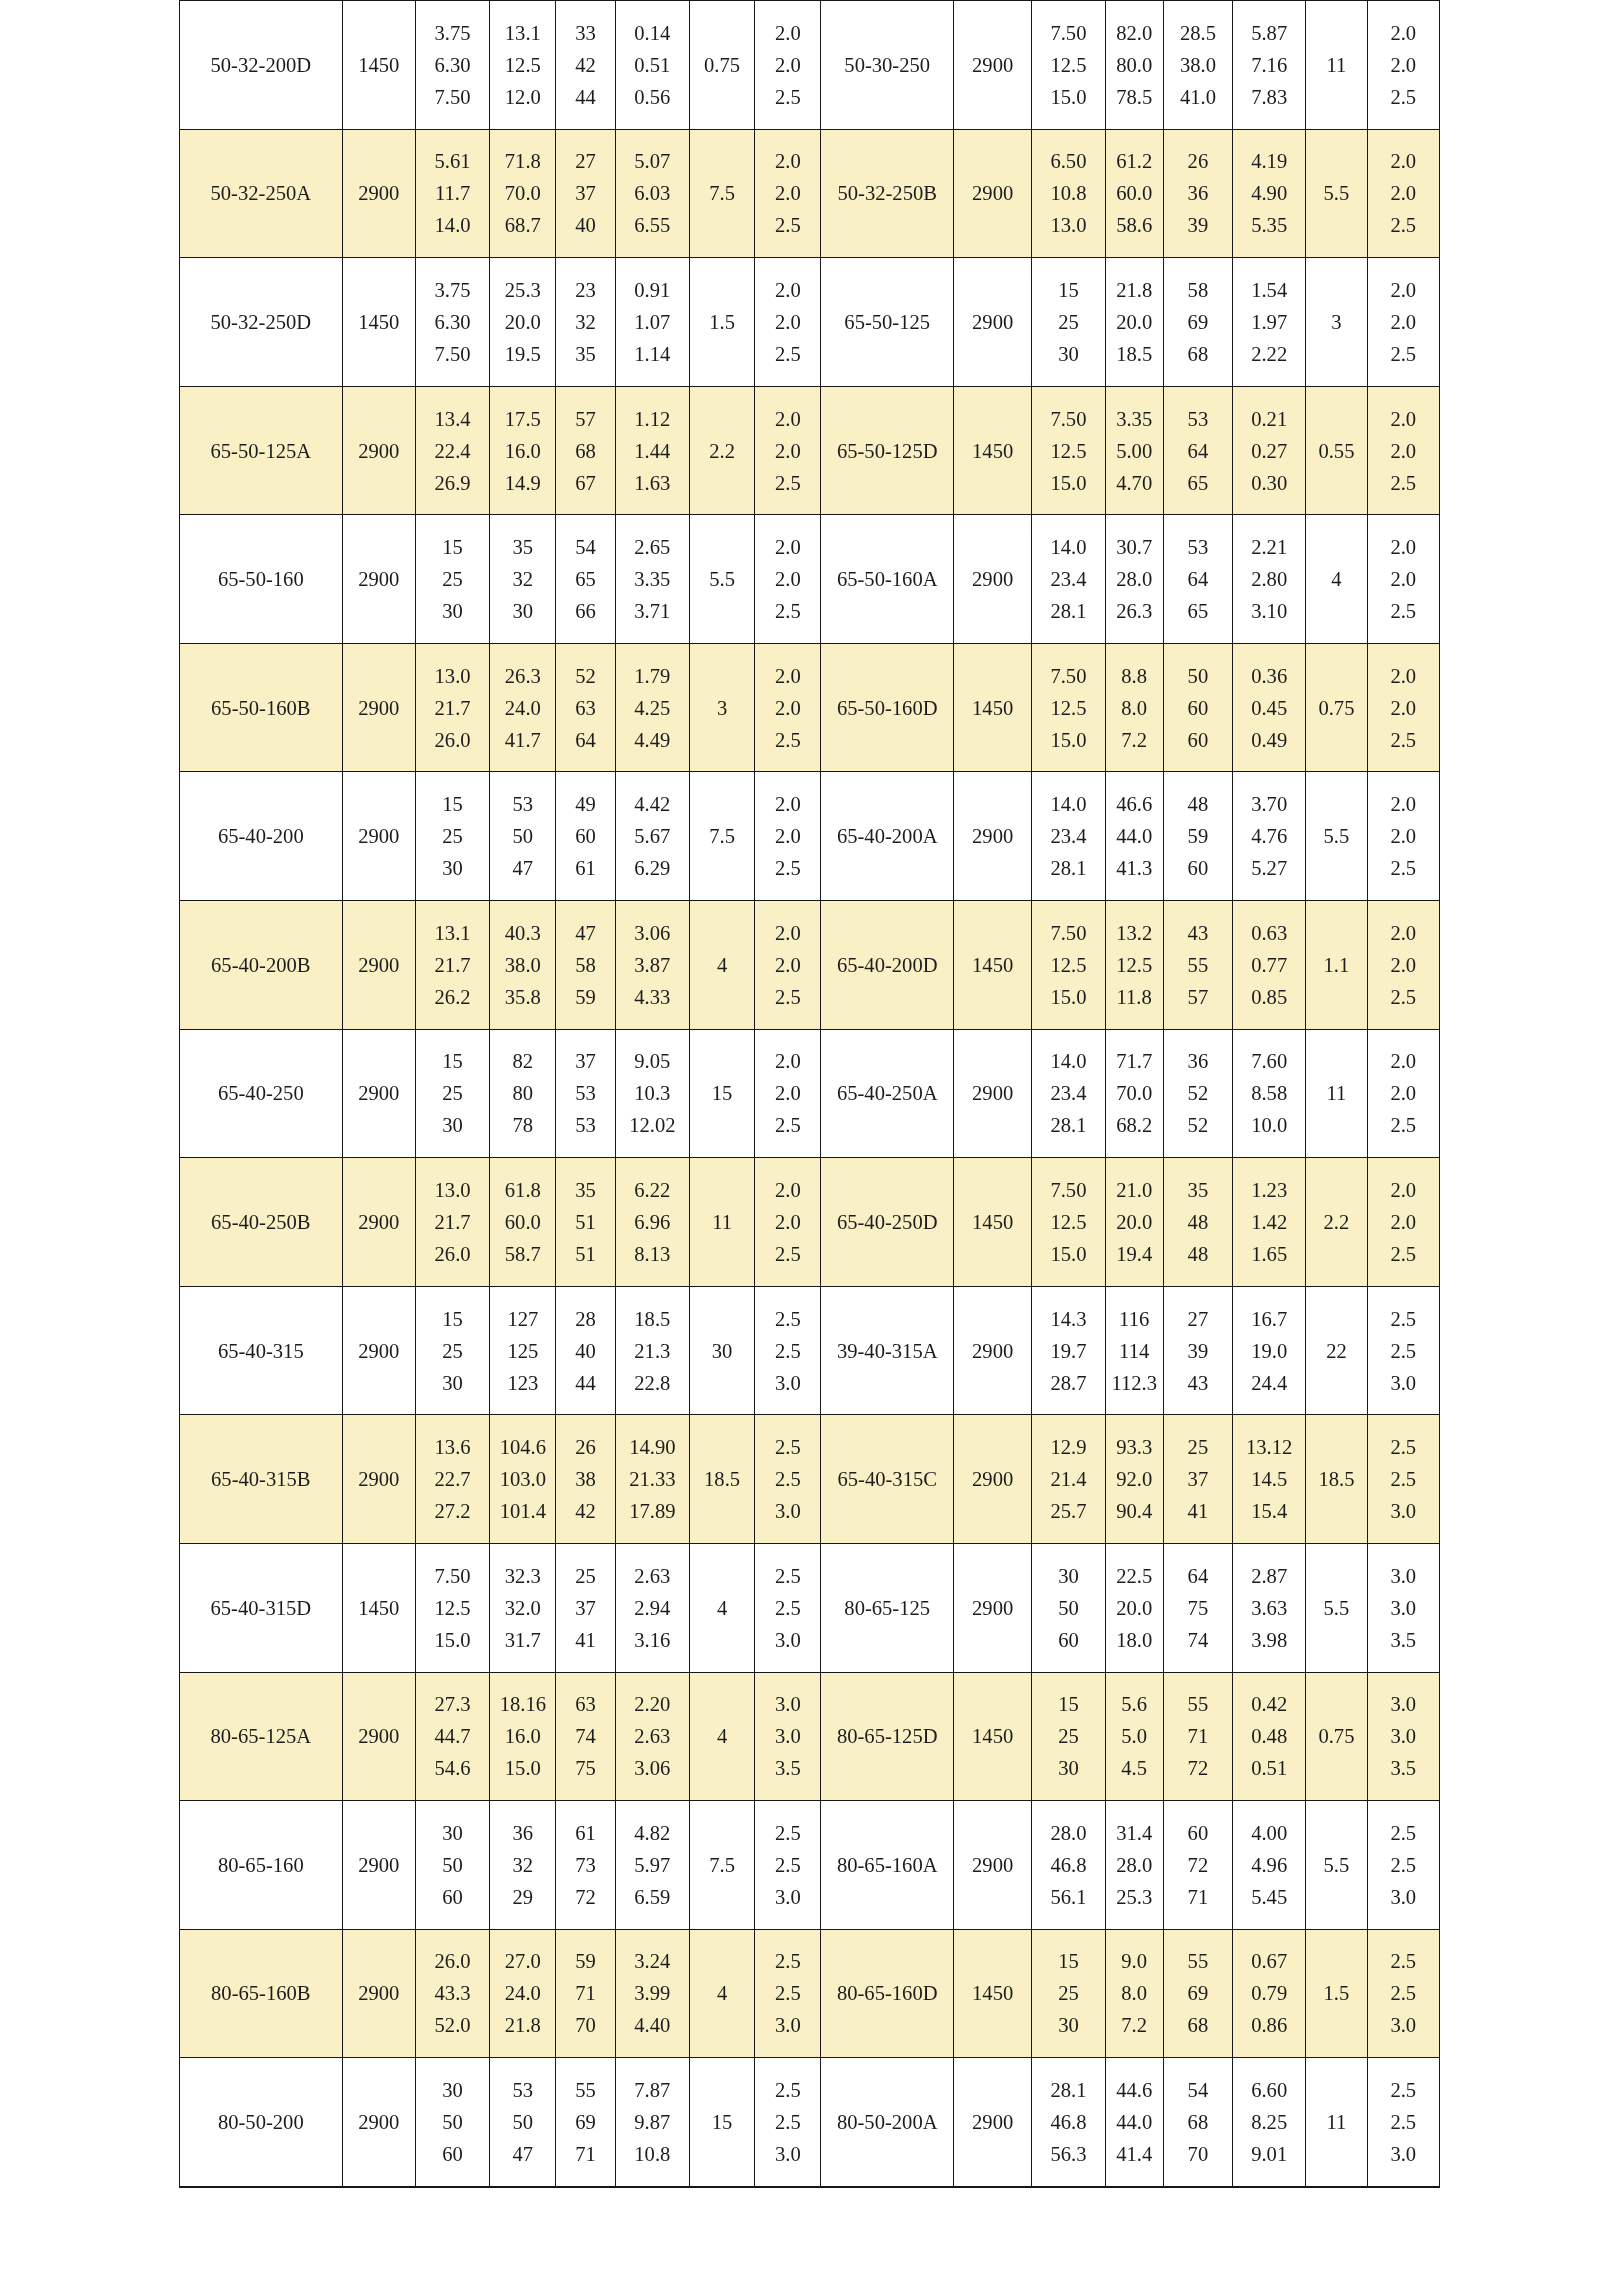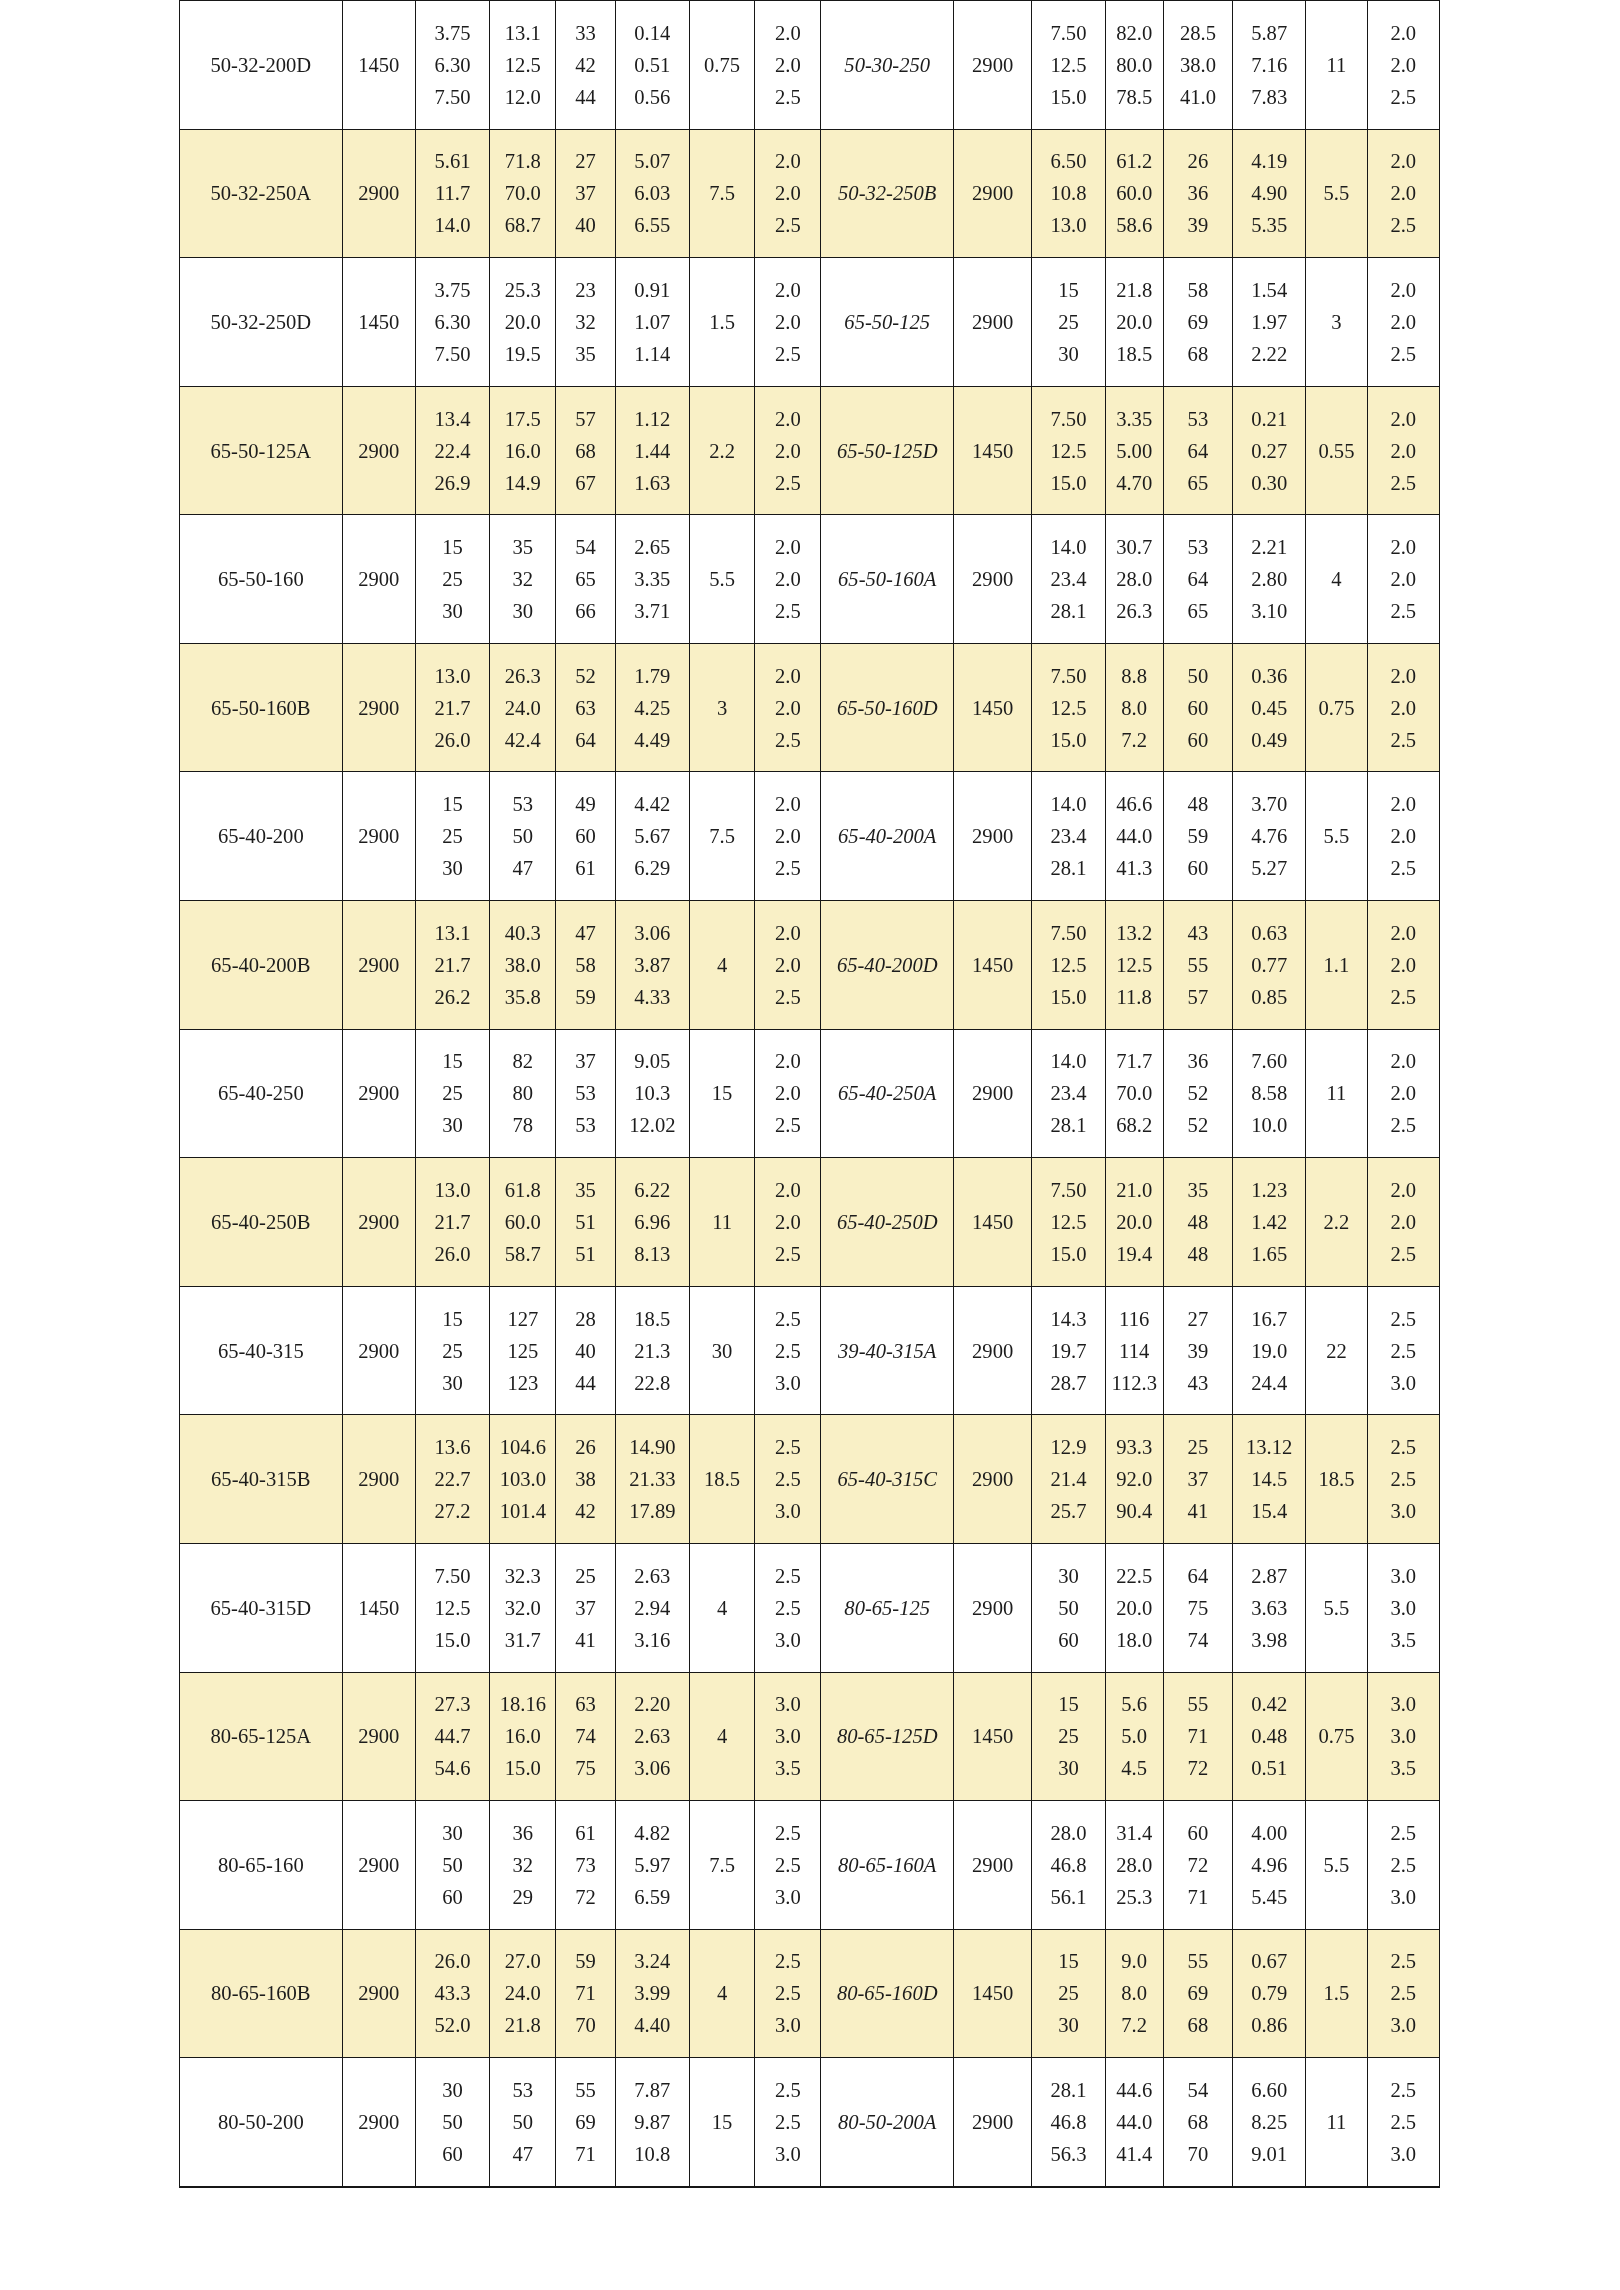--- a/index.html
+++ b/index.html
@@ -35,21 +35,21 @@
     border: 0.9px solid #171717;
     text-align: center;
     vertical-align: middle;
     font-size: 20.6px;
     line-height: 32px;
     padding: 0;
     overflow: hidden;
     background: #ffffff;
   }
   tr.alt td { background: #f9f0c6; }
-  td.divider { border-left: 3.6px double #171717; font-style: italic; }
+  td.divider { border-left: 3.6px double #171717; }
   td .val-line { text-align: center; }
 </style>
 </head>
 <body>
 
 <div class="page">
   <table class="pump-table">
     <colgroup>
       <col style="width:162px">
         <col style="width:73px">
@@ -363,21 +363,21 @@
           <td>65-50-160B</td>
           <td>2900</td>
           <td>
             <div class="val-line">13.0</div>
             <div class="val-line">21.7</div>
             <div class="val-line">26.0</div>
           </td>
           <td>
             <div class="val-line">26.3</div>
             <div class="val-line">24.0</div>
-            <div class="val-line">42.4</div>
+            <div class="val-line">41.7</div>
           </td>
           <td>
             <div class="val-line">52</div>
             <div class="val-line">63</div>
             <div class="val-line">64</div>
           </td>
           <td>
             <div class="val-line">1.79</div>
             <div class="val-line">4.25</div>
             <div class="val-line">4.49</div>

